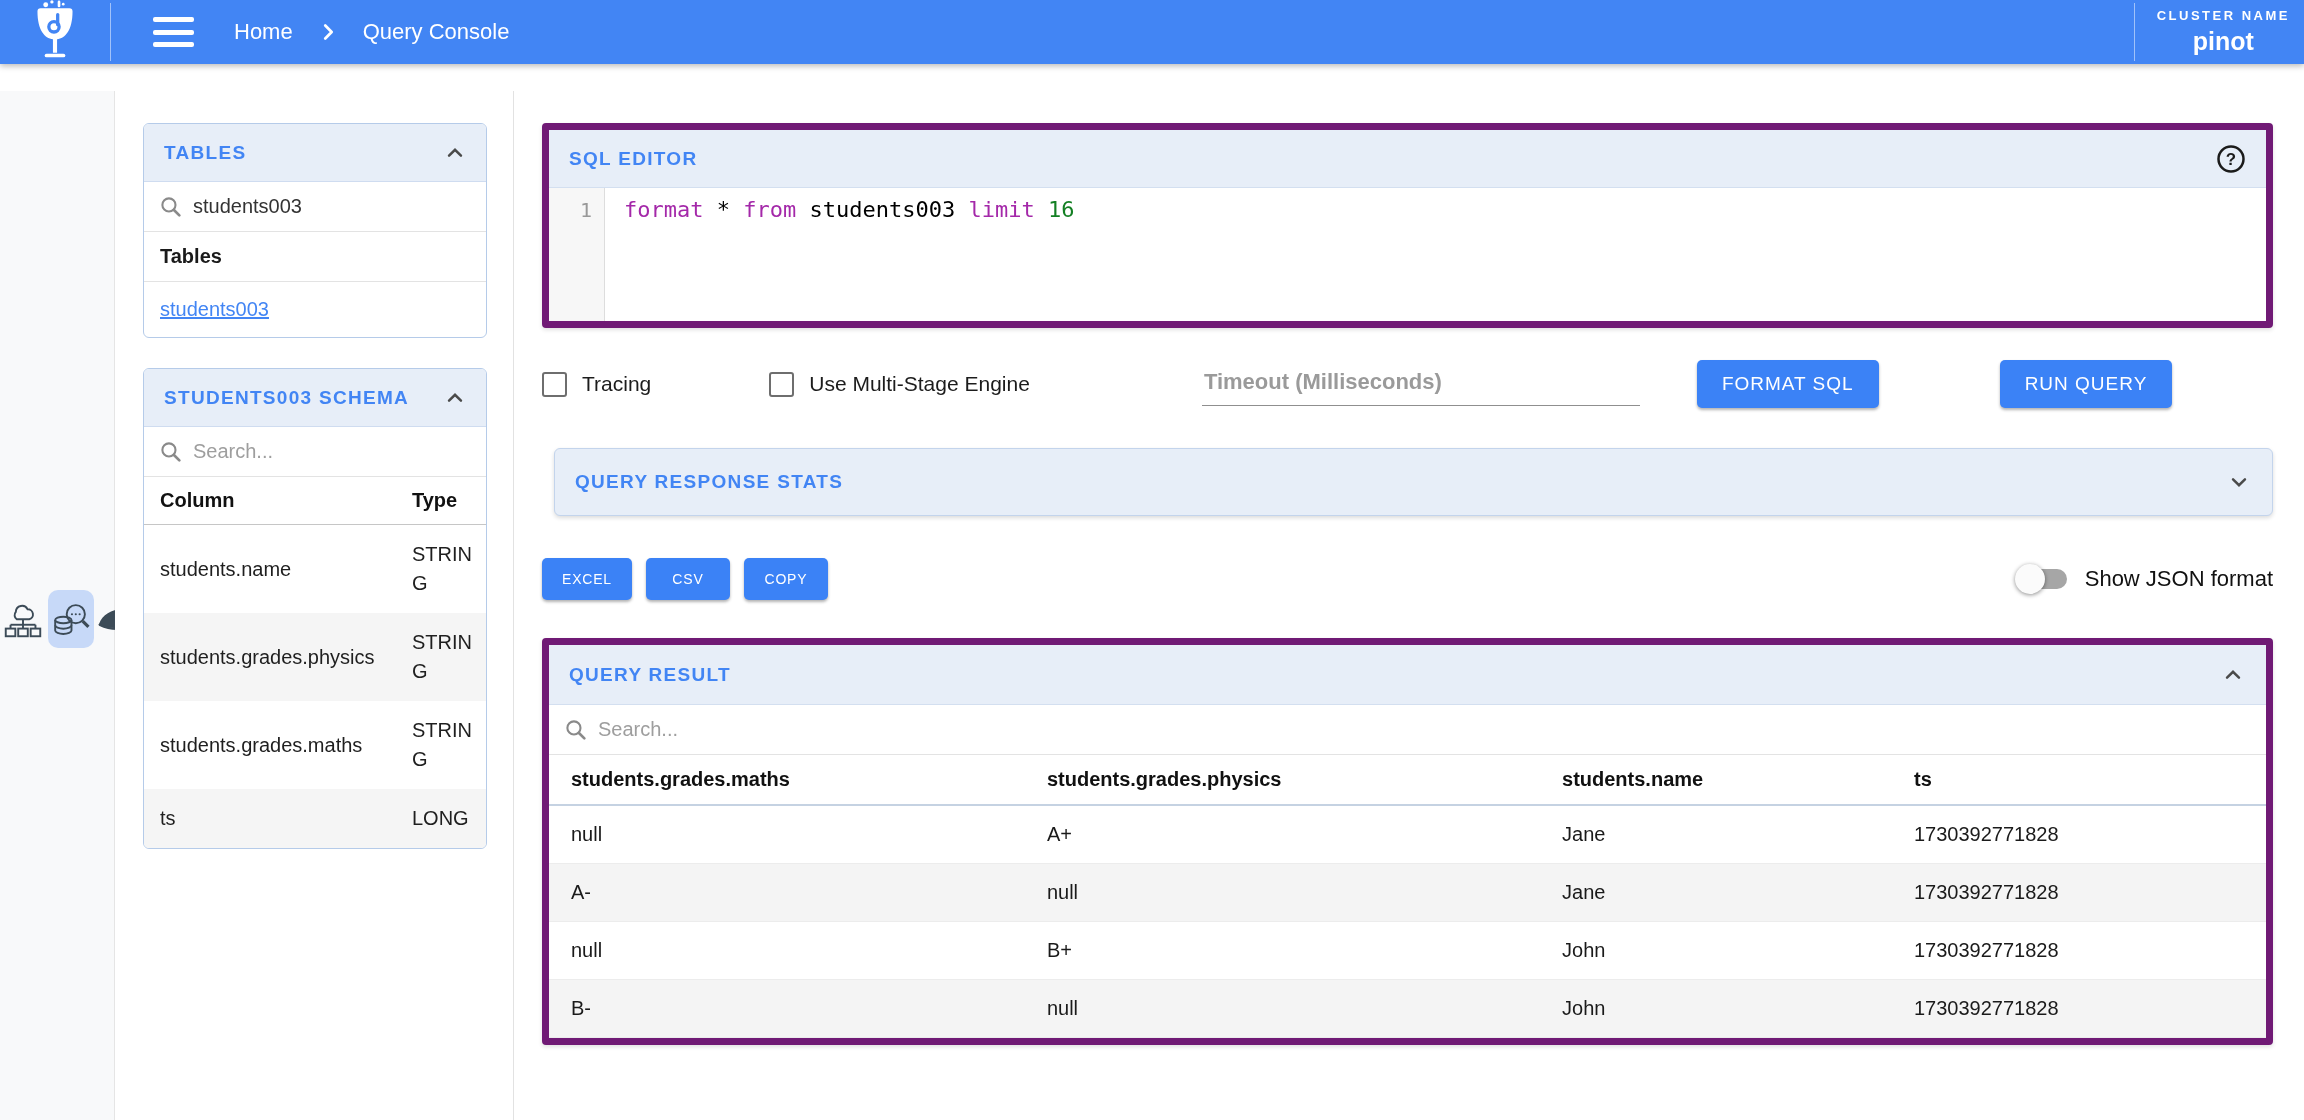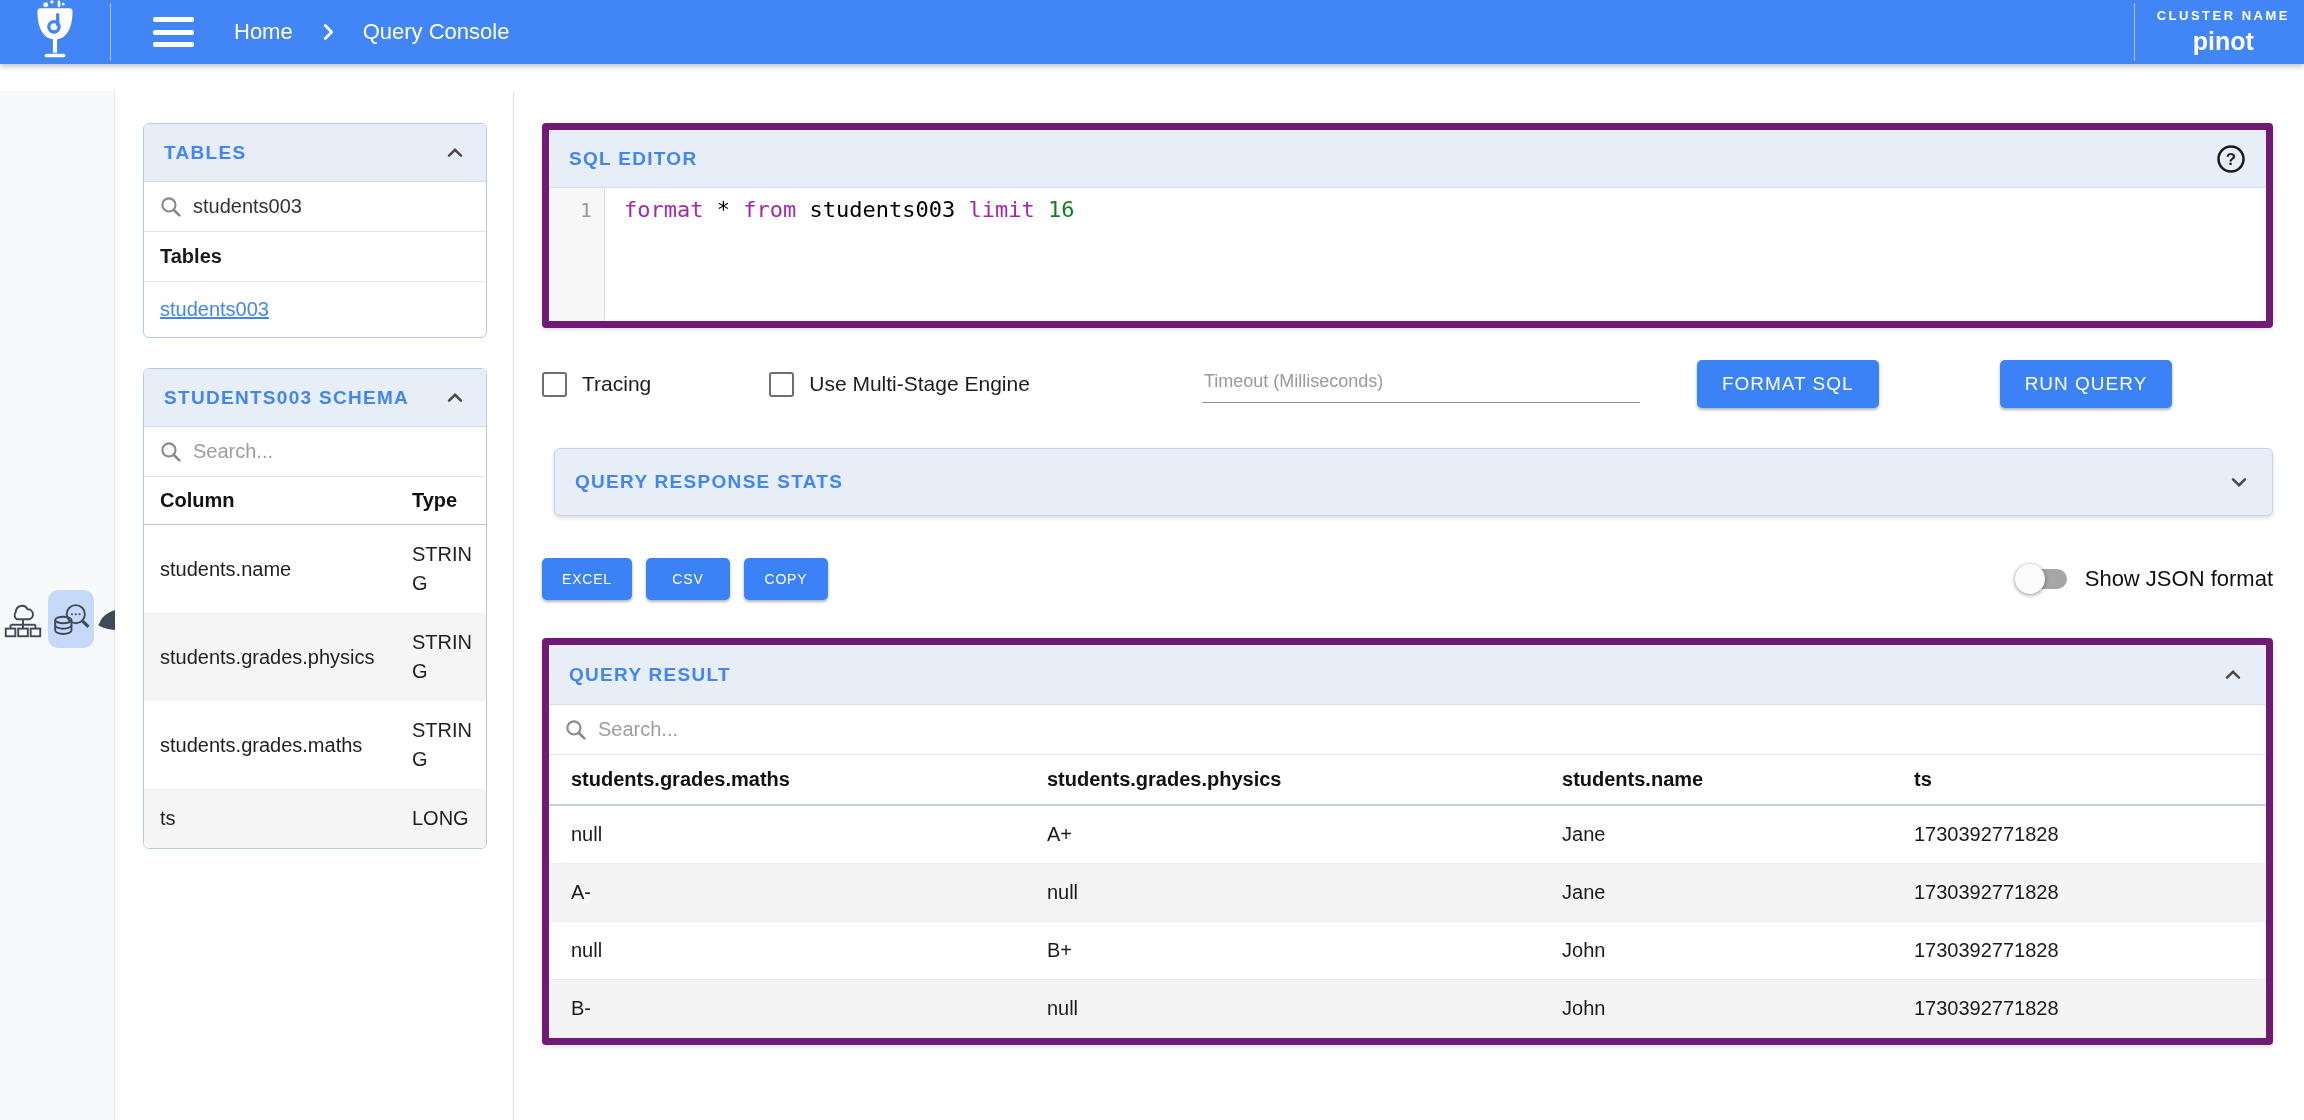--- a/index.html
+++ b/index.html
@@ -79,22 +79,22 @@
   .tok-keyword { color:#a428a9; }
   .tok-number { color:#137f23; }
   .tok-plain { color:#000; }
 
   .controls { margin-top:30px; height:52px; display:flex; align-items:center; }
   .cb-group { display:flex; align-items:center; gap:15px; cursor:pointer; }
   .cb { width:25px; height:25px; border:2.5px solid #6e6e6e; border-radius:3px; background:#fff; }
   .cb-label { font-size:21px; color:#1c1c1c; }
   .timeout { margin-left:172px; width:438px; }
   .timeout input { width:100%; border:none; border-bottom:1.5px solid #8f8f8f; outline:none;
-                   font-size:18px; padding:6px 2px 10px 2px; color:#1d4ed8; font-family:inherit;
-                   background:transparent; }
+                   font-size:22px; padding:6px 2px 10px 2px; color:#1d4ed8; font-family:inherit;
+                   background:transparent;font-weight:bold; }
   .timeout input::placeholder { color:#9a9a9a; }
   .btn { background:#3b82f6; color:#fff; border:none; border-radius:5px; font-weight:500;
          box-shadow:0 2px 3px rgba(0,0,0,.3); cursor:pointer; font-family:inherit; }
   .btn-big { height:48px; padding:0 25px; font-size:19px; letter-spacing:1px; }
   .btn-format { margin-left:57px; }
   .btn-run { margin-left:121px; }
 
   .statsbar { margin-top:38px; height:68px; background:#e7eef8; border:1px solid #c3d4ec;
               border-radius:6px; box-shadow:0 2px 4px rgba(0,0,0,.14); display:flex;
               align-items:center; justify-content:space-between; padding:0 20px; cursor:pointer;margin-left:12px; }

